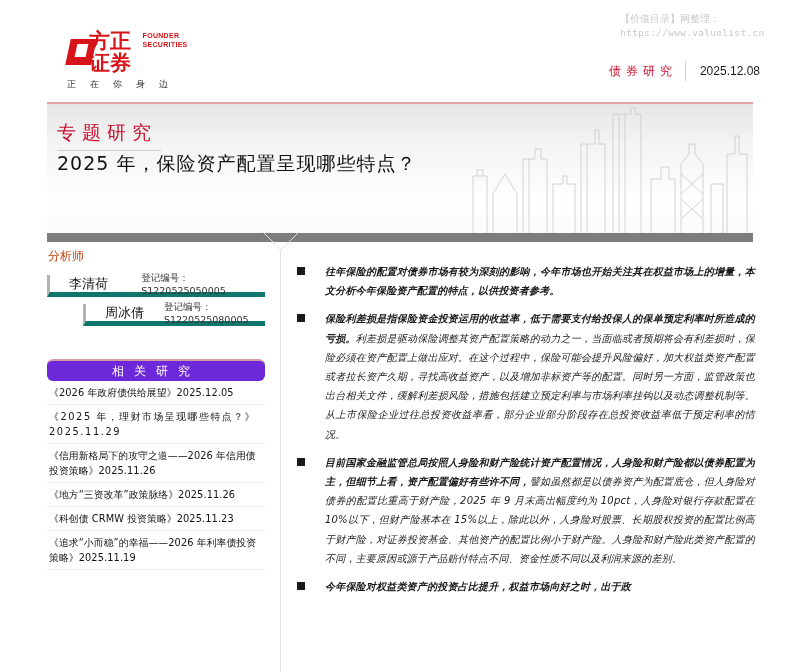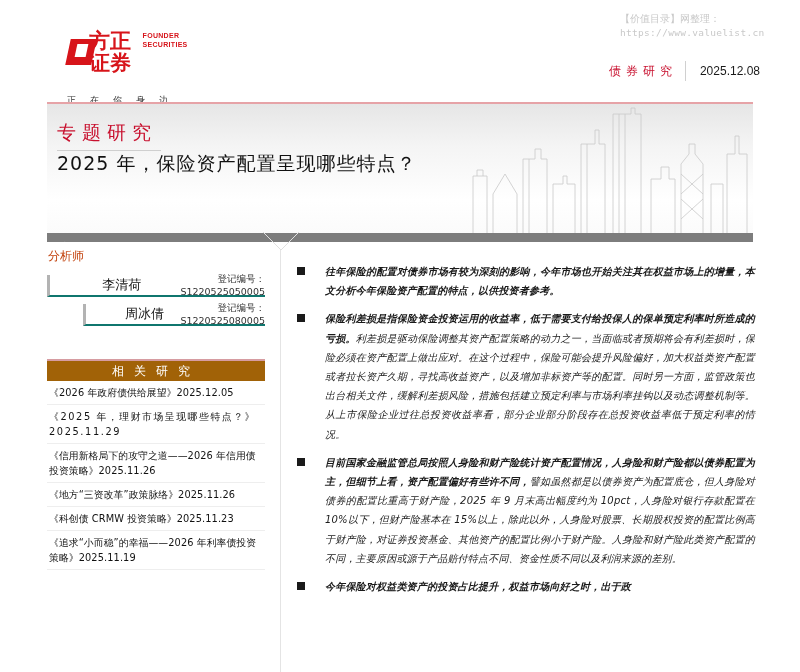--- a/index.html
+++ b/index.html
@@ -8,21 +8,21 @@
 
   
   .logo { position: absolute; left: 66px; top: 30px; width: 130px; }
   .logo-row { display: flex; align-items: center; }
   .logo-mark { width: 30px; height: 30px; position: relative; margin-right: 4px; }
   .logo-mark .sq { position: absolute; left: 2px; top: 2px; width: 26px; height: 26px; background: #d7141a; transform: skewX(-12deg); }
   .logo-mark .hole { position: absolute; left: 10px; top: 7px; width: 11px; height: 13px; background: #fff; transform: skewX(-12deg); }
   .logo-text { display: flex; }
   .logo-cn { font-size: 21px; font-weight: bold; color: #d7141a; letter-spacing: 0px; line-height: 22px; }
   .logo-en { font-family: "Liberation Sans", sans-serif; font-size: 7px; font-weight: bold; color: #d7141a; letter-spacing: 0.3px; line-height: 9px; margin-top: 1px; }
-  .slogan { font-size: 9px; color: #333; letter-spacing: 14px; margin-top: 20px; margin-left: 1px; }
+  .slogan { font-size: 9px; color: #333; letter-spacing: 14px; margin-top: 4px; margin-left: 1px; }
 
   
   .watermark { position: absolute; left: 620px; top: 12px; font-size: 10px; color: #c9c9c9; line-height: 14px; }
   .watermark .url { font-family: "DejaVu Sans Mono", monospace; font-size: 9.5px; letter-spacing: 0.3px; }
 
   
   .meta { position: absolute; right: 40px; top: 61px; display: flex; align-items: center; height: 20px; }
   .cat { font-size: 12px; color: #c8102e; letter-spacing: 5px; padding-right: 8px; border-right: 1px solid #d0d0d0; height: 20px; line-height: 20px; }
   .date { font-family: "Liberation Sans", sans-serif; font-size: 12px; color: #1a1a1a; padding-left: 14px; line-height: 20px; }
 
@@ -30,26 +30,26 @@
   .band { position: absolute; left: 47px; top: 102px; width: 706px; height: 140px; background: linear-gradient(#e6e6e6 0%, #f4f4f4 30%, #ffffff 70%, #fafafa 100%); border-top: 2px solid #e6a3a7; overflow: hidden; }
   .band .skyline { position: absolute; right: 0; top: 0; width: 300px; height: 140px; }
   .report-type { position: absolute; left: 10px; top: 16px; font-size: 19px; color: #c8102e; letter-spacing: 6px; padding-bottom: 4px; border-bottom: 1px solid #cfcfcf; width: 104px; }
   .report-title { position: absolute; left: 10px; top: 47px; font-size: 19px; color: #111; letter-spacing: 1px; }
   .subband { position: absolute; left: 0; top: 108px; width: 706px; height: 30px; background: #7d7d7d; border-bottom: 2px solid #d9696f; margin-top: 21px; }
   .subband-text { position: absolute; left: 13px; top: 7px; font-size: 12px; color: #f0f0f0; letter-spacing: 13px; }
 
   
   .left { position: absolute; left: 47px; top: 248px; width: 218px; }
   .sec-head { font-size: 12px; color: #c2410c; margin-left: 1px; }
-  .analyst { display: flex; align-items: center; height: 22px; margin-top: 10px; border-left: 3px solid #b3b3b3; border-bottom: 2px solid #0f766e; padding-left: 19px; text-align: right; }
+  .analyst { display: flex; align-items: center; height: 22px; margin-top: 10px; border-left: 3px solid #b3b3b3; border-bottom: 5px solid #0f766e; padding-left: 19px; }
   .analyst + .analyst { margin-top: 7px; margin-left: 36px; }
   .analyst .name { font-size: 13px; color: #111; width: 77px; }
   .analyst .reg { font-size: 9.5px; color: #333; }
 
-  .related-head { margin-top: 33px; height: 22px; background: #a16207; border-top: 2px solid #d69ca1; text-align: center; font-size: 12px; color: #ffffff; letter-spacing: 10px; line-height: 20px; }
+  .related-head { margin-top: 33px; height: 22px; background: #6d28d9; border-top: 2px solid #d69ca1; text-align: center; font-size: 12px; color: #ffffff; letter-spacing: 10px; line-height: 20px; border-radius: 6px; }
   .related-list { list-style: none; }
   .related-list li { font-size: 9.8px; color: #111; line-height: 15px; padding: 4px 0 4px 2px; border-bottom: 1px solid #eeeeee; letter-spacing: 0.1px; }
   .related-list li.spaced { letter-spacing: 1.6px; }
 
   
   .vline { position: absolute; left: 280px; top: 250px; width: 1px; height: 422px; background: #e4e4e4; }
   .notch { position: absolute; left: 263px; top: 232px; width: 36px; height: 20px; }
 
   
   .right { position: absolute; left: 297px; top: 262px; width: 458px; }

